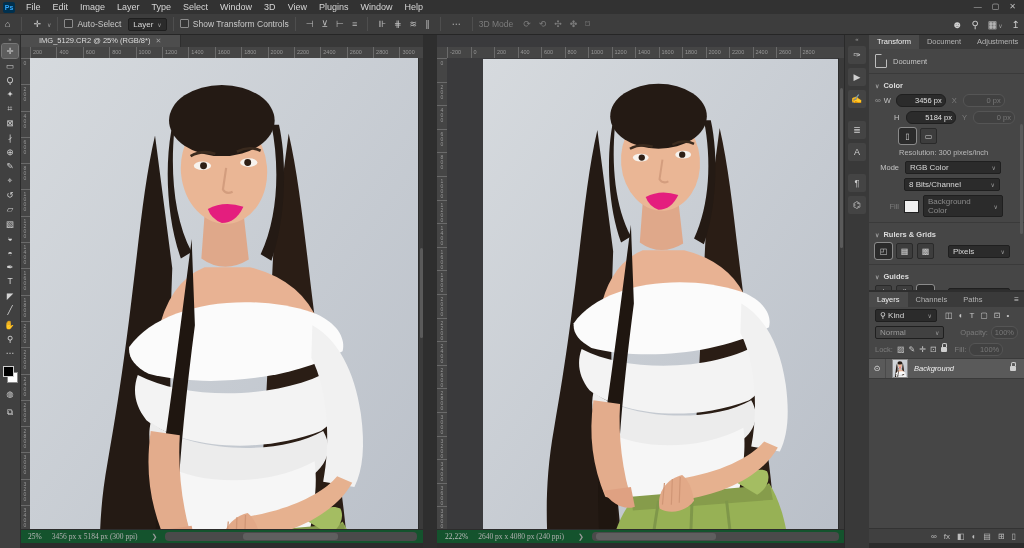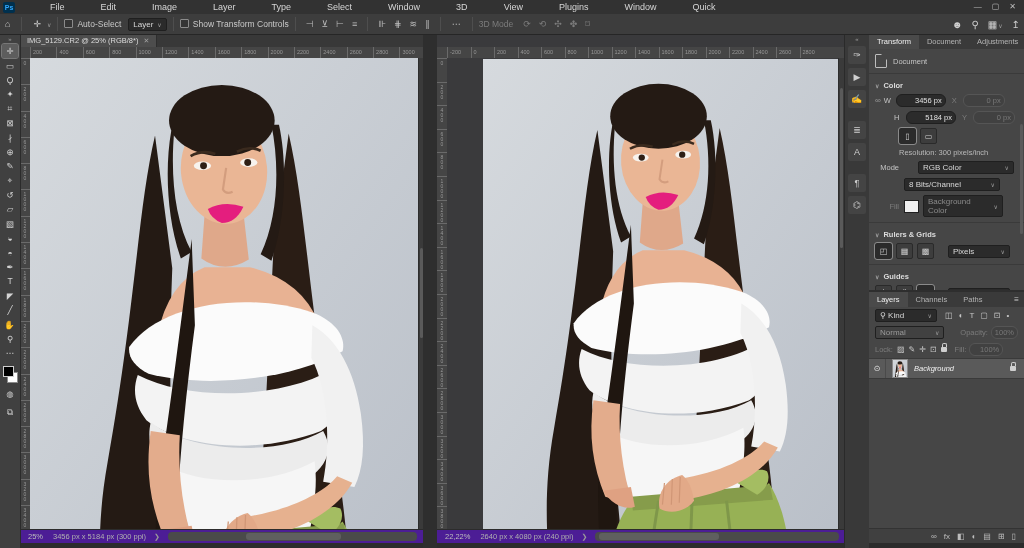--- a/index.html
+++ b/index.html
@@ -2,21 +2,21 @@
 <html><head>
 <meta charset="utf-8">
 <style>
   html,body{margin:0;padding:0;background:#1e1e1e;}
   #app{position:relative;width:1024px;height:548px;background:#333333;overflow:hidden;
        font-family:"Liberation Sans",sans-serif;color:#cfcfcf;-webkit-font-smoothing:antialiased;}
   
   #menubar{position:absolute;top:0;left:0;right:0;height:14px;background:#323232;display:flex;align-items:center;font-size:9px;color:#d6d6d6;z-index:30;}
   #pslogo{width:12px;height:11px;margin:1px 5px 1px 3px;background:#00304e;color:#31a8ff;font-size:7px;font-weight:bold;
           display:flex;align-items:center;justify-content:center;border-radius:2px;}
-  .menu-item{padding:0 6px;cursor:default;margin-left:24px;}
+  .menu-item{padding:0 6px;cursor:default;}
   #wincontrols{position:absolute;right:2px;top:0;display:flex;gap:10px;font-size:8px;color:#bdbdbd;padding:2px 6px;}
   
   #optionsbar{position:absolute;top:14px;left:0;right:0;height:20px;background:#3d3d3d;border-bottom:1px solid #262626;
               display:flex;align-items:center;font-size:8.5px;color:#c9c9c9;z-index:29;}
   #optionsbar .sep{width:1px;height:14px;background:#4e4e4e;margin:0 6px;}
   .ob-icon{padding:0 5px;font-size:9px;color:#d2d2d2;}
   .ob-caret{font-size:6px;color:#9a9a9a;margin-left:1px;}
   .checkbox{display:inline-block;width:7px;height:7px;border:1px solid #8b8b8b;border-radius:1px;margin-right:4px;vertical-align:-1px;background:#353535;}
   .dropdown{display:inline-flex;align-items:center;gap:4px;background:#2b2b2b;border:1px solid #1f1f1f;border-radius:2px;
             padding:1px 4px;font-size:8px;color:#d8d8d8;}
@@ -33,43 +33,43 @@
   #swatches{position:relative;width:15px;height:17px;margin:5px auto 2px;}
   #swatches .fg{position:absolute;top:0;left:0;width:9px;height:9px;background:#000;border:1px solid #cfcfcf;z-index:2;}
   #swatches .bg{position:absolute;bottom:0;right:0;width:9px;height:9px;background:#fff;border:1px solid #8a8a8a;}
   
   .docpane{position:absolute;top:34px;bottom:0;background:#3a3a3c;}
   #leftdoc{left:20px;width:403px;}
   #rightdoc{left:437px;width:408px;}
   #docgap{position:absolute;top:34px;bottom:0;left:423px;width:14px;background:#2e2e2e;}
   .tabbar{position:absolute;top:0;left:0;right:0;height:13px;background:#383838;border-bottom:1px solid #2b2b2b;display:flex;}
   .doctab{display:flex;align-items:center;gap:5px;background:#4d4d4d;color:#dedede;font-size:7.5px;
-          padding:0 7px;border-right:1px solid #2e2e2e;}
+          padding:0 19px;border-right:1px solid #2e2e2e;}
   .doctab .close{color:#9f9f9f;font-size:7px;}
   .rulcorner{position:absolute;top:13px;left:0;width:10px;height:11px;background:#454545;border-right:1px solid #2f2f2f;border-bottom:1px solid #2f2f2f;}
   .hruler{position:absolute;top:13px;left:10px;right:0;height:11px;background:#454545;border-bottom:1px solid #2f2f2f;
           display:flex;overflow:hidden;color:#979797;font-size:5.5px;}
   .hlab{flex:0 0 26.4px;border-left:1px solid #6a6a6a;padding-left:2px;line-height:10px;box-sizing:border-box;}
   .narrowlabs .hlab{flex-basis:23.5px;}
   .vruler{position:absolute;top:24px;left:0;width:10px;bottom:18px;background:#454545;border-right:1px solid #2f2f2f;
           display:flex;flex-direction:column;overflow:hidden;color:#979797;font-size:5px;}
   .vlab{flex:0 0 26.3px;border-top:1px solid #6a6a6a;box-sizing:border-box;writing-mode:vertical-lr;text-orientation:upright;
         letter-spacing:-1px;line-height:9px;padding-top:1px;}
   .narrowlabs2 .vlab{flex-basis:23.6px;}
   .canvas{position:absolute;top:24px;bottom:18px;overflow:hidden;}
   #leftdoc .canvas{left:10px;width:388px;background:#3f3f3f;}
   #rightdoc .canvas{left:10px;width:391px;background:#3a3a3c;}
   .vscroll{position:absolute;top:24px;bottom:18px;width:5px;background:#3a3a3a;border-left:1px solid #2d2d2d;}
   #leftdoc .vscroll{left:398px;}
   #rightdoc .vscroll{left:401px;}
   .vthumb{position:absolute;left:1px;width:3px;height:90px;background:#5a5a5a;border-radius:2px;top:190px;}
-  .statusbar{position:absolute;left:0;right:0;bottom:5px;height:13px;background:#4c1d95;border-top:1px solid #2c2c2c;
-             display:flex;align-items:center;font-size:7.5px;color:#bdbdbd;}
+  .statusbar{position:absolute;left:0;right:0;bottom:5px;height:13px;background:#14532d;border-top:1px solid #2c2c2c;
+             display:flex;align-items:center;font-size:7.5px;color:#bdbdbd;font-family:Liberation Serif, serif;}
   .statusbar .zoomval{margin:0 10px 0 8px;}
-  .statusbar .dims{margin-right:8px;color:#b0b0b0;}
+  .statusbar .dims{margin-right:14px;color:#b0b0b0;}
   .statusbar .arrow{color:#9a9a9a;font-size:7px;margin-right:8px;}
   .hscroll{position:relative;flex:1;height:9px;background:#4a4a4a;border-radius:4px;margin-right:6px;}
   .hthumb{position:absolute;top:1px;height:7px;background:#5f5f5f;border-radius:3px;}
   .bottomstrip{position:absolute;left:0;right:0;bottom:0;height:5px;background:#2c2c2c;}
   
   #dockstrip{position:absolute;top:34px;right:155px;width:24px;bottom:0;background:#393939;border-left:1px solid #2a2a2a;z-index:21;}
   #dockstrip .collapse{display:block;text-align:center;font-size:6px;color:#9a9a9a;margin:2px 0;}
   .di{width:18px;height:18px;margin:4px auto 0;background:#444;border-radius:2px;display:flex;align-items:center;justify-content:center;
       font-size:9px;color:#d0d0d0;}
   .di:nth-child(4),.di:nth-child(6),.di:nth-child(8){margin-top:13px;}
@@ -165,21 +165,21 @@
         <span class="menu-item">Edit</span>
         <span class="menu-item">Image</span>
         <span class="menu-item">Layer</span>
         <span class="menu-item">Type</span>
         <span class="menu-item">Select</span>
         <span class="menu-item">Window</span>
         <span class="menu-item">3D</span>
         <span class="menu-item">View</span>
         <span class="menu-item">Plugins</span>
         <span class="menu-item">Window</span>
-        <span class="menu-item">Quick</span>
+        <span class="menu-item">Help</span>
       </div>
     <div id="wincontrols">
       <span>—</span>
       <span>▢</span>
       <span>✕</span>
     </div>
   </div>
 
   <div id="optionsbar">
     <span class="ob-icon">⌂</span>
@@ -489,21 +489,21 @@
         <span class="field" style="width:42px;margin:0 6px 0 3px">5184 px</span>
         <span style="width:8px" class="dim">Y</span>
         <span class="field disabled" style="width:34px;margin-left:3px">0 px</span>
       </div>
       <div class="prow" style="padding-left:30px">
         <span class="minibtn active">▯</span>
         <span class="minibtn">▭</span>
       </div>
       <div class="prow" style="padding-left:30px;color:#b9b9b9">Resolution: 300 pixels/inch</div>
       <div class="prow">
-        <span style="width:24px;text-align:right;margin-right:19px">Mode</span>
+        <span style="width:24px;text-align:right;margin-right:6px">Mode</span>
         <span class="dropdown" style="width:86px;justify-content:space-between">
           <span>RGB Color</span>
             <span class="caret">∨</span>
         </span>
       </div>
       <div class="prow">
         <span style="width:24px;margin-right:5px"></span>
         <span class="dropdown" style="width:86px;justify-content:space-between">
           <span>8 Bits/Channel</span>
             <span class="caret">∨</span>

